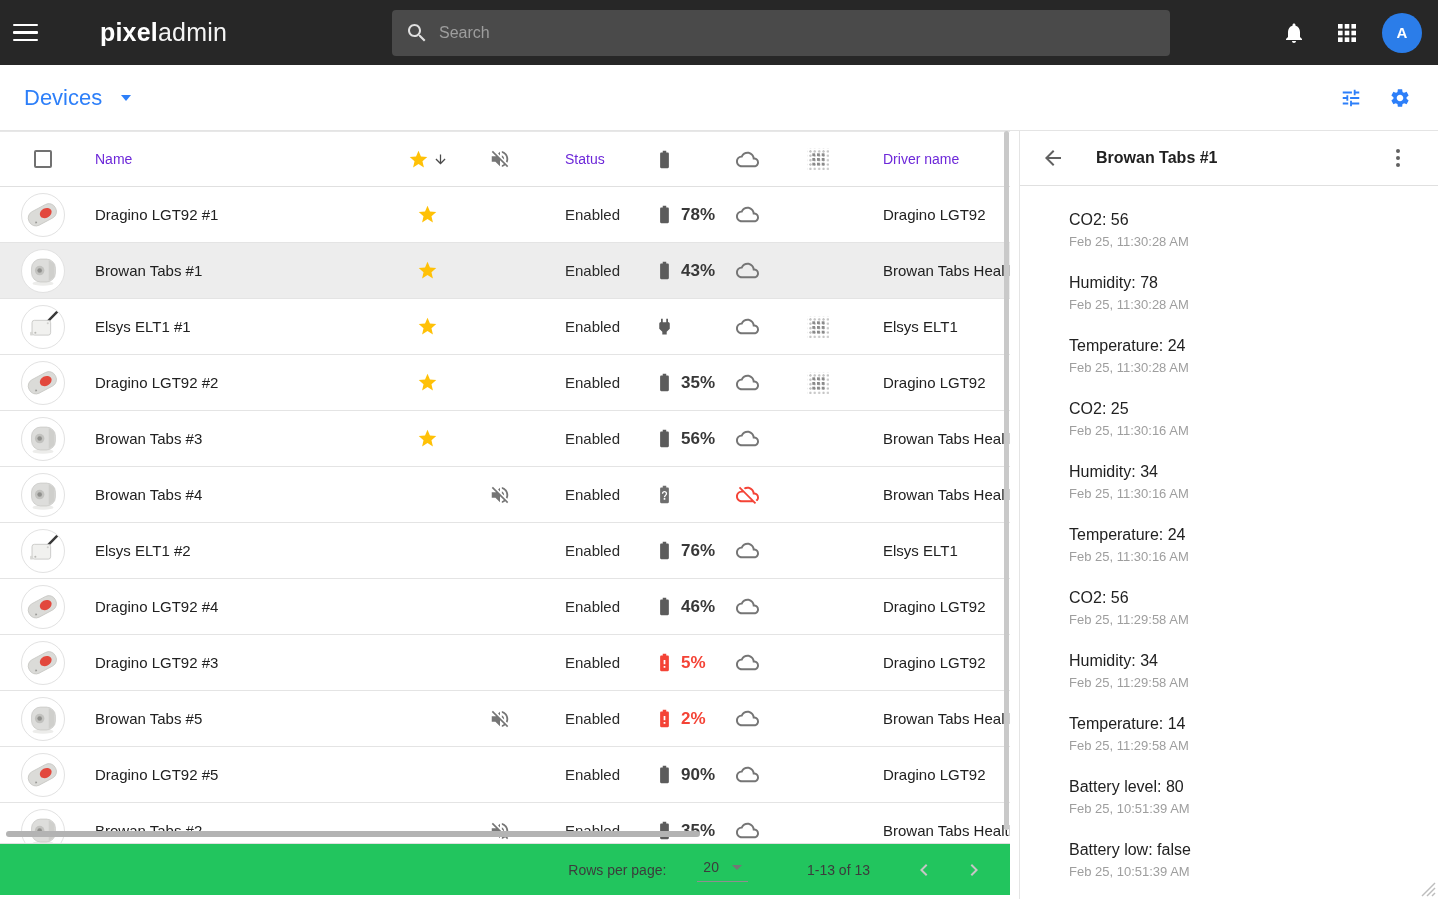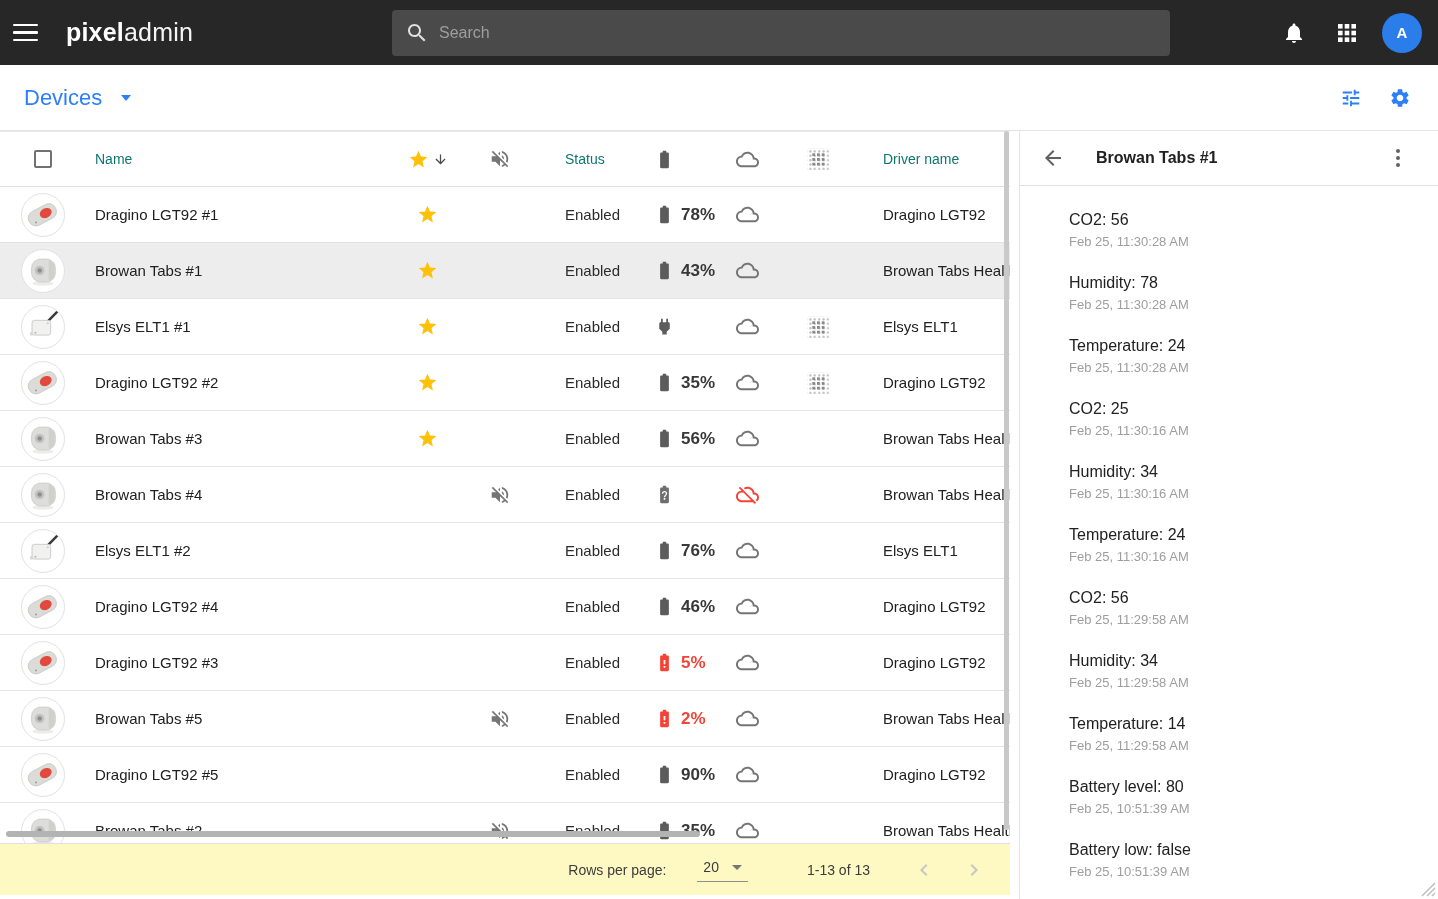--- a/index.html
+++ b/index.html
@@ -2,21 +2,21 @@
 <html><head>
 <meta charset="utf-8">
 <style>
   * { margin:0; padding:0; box-sizing:border-box; }
   html,body { background:#fff; }
   body { font-family:"Liberation Sans", sans-serif; }
   #app { position:relative; width:1438px; height:899px; background:#fff; overflow:hidden; }
 
   
   .topbar { position:absolute; left:0; top:0; width:1438px; height:65px; background:#272727;
-            display:flex; align-items:center; }
+            display:flex; align-items:center;gap:34px; }
   .hamburger { margin-left:13px; width:26px; height:26px; display:flex; flex-direction:column;
                justify-content:center; gap:5px; cursor:pointer; }
   .hamburger span { display:block; width:25px; height:2.5px; background:#fff; border-radius:1px; }
   .brand { margin-left:27px; font-size:25px; color:#fff; letter-spacing:.2px; white-space:nowrap; }
   .brand b { font-weight:700; }
   .brand span { font-weight:400; opacity:.95; }
   .searchbox { position:absolute; left:392px; top:10px; width:778px; height:46px; background:#4a4a4a;
                border-radius:4px; display:flex; align-items:center; }
   .searchbox svg { margin-left:13px; flex:none; }
   .searchbox input { flex:1; height:100%; background:transparent; border:none; outline:none;
@@ -53,21 +53,21 @@
   .c-name { width:305px; flex:none; font-size:15px; color:#212121; white-space:nowrap; overflow:hidden; }
   .c-star { width:55px; flex:none; display:flex; align-items:center; justify-content:center; }
   .c-mute { width:90px; flex:none; display:flex; align-items:center; justify-content:center; }
   .c-status { width:95px; flex:none; padding-left:20px; font-size:15px; color:#2b2b2b; }
   .c-batt { width:75px; flex:none; padding-left:14px; display:flex; align-items:center; }
   .c-batt .pct { font-size:17px; color:#383838; margin-left:6px; white-space:nowrap;font-weight:bold; }
   .c-batt .pct.alert { color:#f44336; }
   .c-cloud { width:65px; flex:none; display:flex; align-items:center; justify-content:center; }
   .c-dots { width:75px; flex:none; display:flex; align-items:center; justify-content:center; }
   .c-driver { flex:1; padding-left:28px; font-size:15px; color:#212121; white-space:nowrap; overflow:hidden; }
-  .hlabel { font-size:14px; color:#0f766e; }
+  .hlabel { font-size:14px; color:#6d28d9; }
   .checkbox { width:18px; height:18px; border:2px solid #717171; border-radius:2px; background:#fff; cursor:pointer; }
   .starhdr { display:flex; align-items:center; }
 
   .avatar-circle { width:44px; height:44px; border-radius:50%; border:1px solid #e2e2e2; background:#fff;
                    overflow:hidden; flex:none; }
   .avatar-circle svg { display:none; width:42px; height:42px; }
   .avatar-circle.dev-dragino svg.dragino { display:block; }
   .avatar-circle.dev-browan  svg.browan  { display:block; }
   .avatar-circle.dev-elsys   svg.elsys   { display:block; }
 
@@ -78,21 +78,21 @@
   .dots-icon::after { content:""; position:absolute; inset:4px;
       background-image:radial-gradient(#8a8a8a 1.35px, transparent 1.65px);
       background-size:4.7px 4.7px; background-position:.4px .4px; }
   .hidden { visibility:hidden; }
 
   
   .vscroll { position:absolute; left:1004px; top:131px; width:5px; height:699px; background:#c9c9c9; border-radius:3px; }
   .hscroll { position:absolute; left:6px; top:831px; width:694px; height:6px; background:#b3b3b3; border-radius:3px; z-index:5; }
 
   
-  .pagebar { position:absolute; left:0; top:843px; width:1010px; height:52px; background:#fef9c3;
+  .pagebar { position:absolute; left:0; top:843px; width:1010px; height:52px; background:#22c55e;
              border-top:1px solid #e0e0e0; display:flex; align-items:center; justify-content:flex-end; }
   .rpp-label { font-size:14px; color:#3c3c3c; }
   .rpp-select { margin-left:31px; display:flex; align-items:center; border-bottom:1px solid #8f8f8f;
                 padding:2px 6px 6px 6px; cursor:pointer; }
   .rpp-value { font-size:14px; color:#3c3c3c; }
   .rpp-caret { margin-left:13px; width:0; height:0; border-left:5px solid transparent;
                border-right:5px solid transparent; border-top:5px solid #757575; }
   .range-label { margin-left:59px; font-size:14px; color:#3c3c3c; }
   .pg-chevron { cursor:default; }
   .chev-left { margin-left:42px; }

